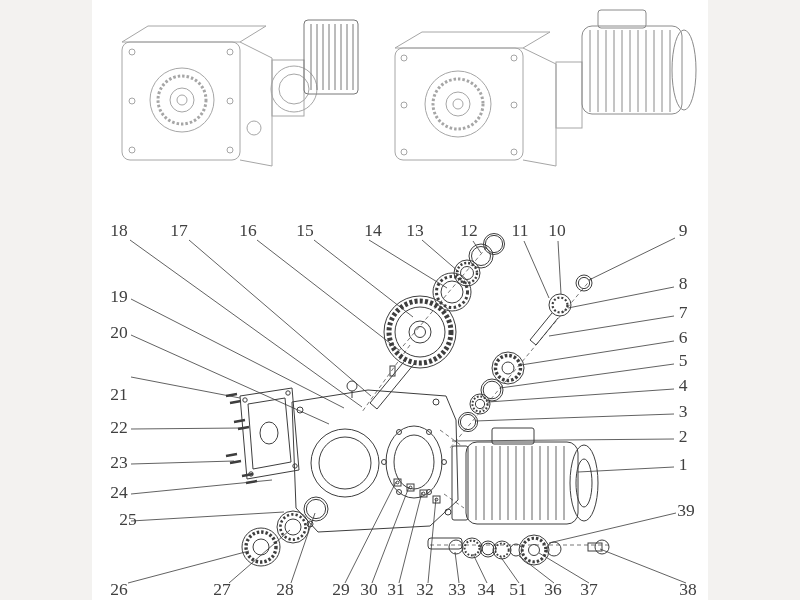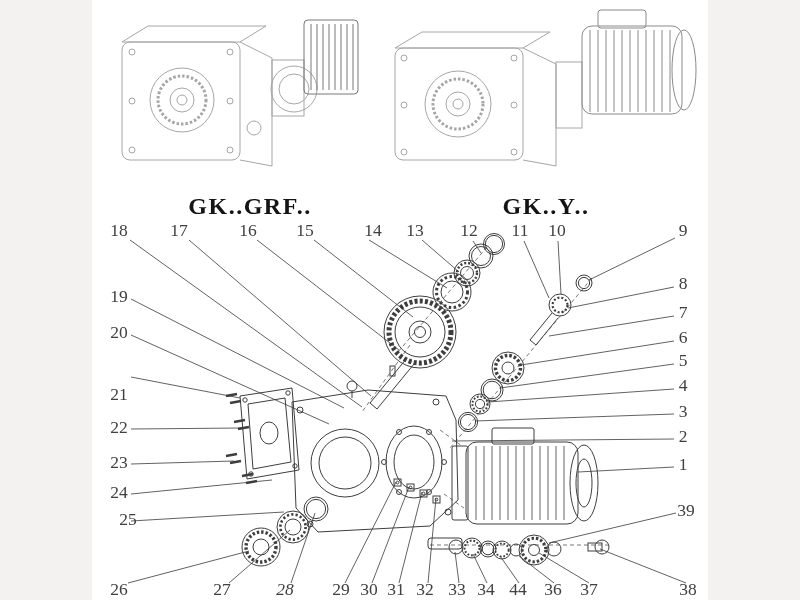--- a/index.html
+++ b/index.html
@@ -298,28 +298,26 @@
       <span class="callout" style="left: 686px; top: 511px;">39</span>
       <span class="callout" style="left: 119px; top: 297px;">19</span>
       <span class="callout" style="left: 119px; top: 333px;">20</span>
       <span class="callout" style="left: 119px; top: 375px; margin-top: 20px;">21</span>
       <span class="callout" style="left: 119px; top: 428px;">22</span>
       <span class="callout" style="left: 119px; top: 463px;">23</span>
       <span class="callout" style="left: 119px; top: 493px;">24</span>
       <span class="callout" style="left: 119px; top: 520px; margin-left: 9px;">25</span>
       <span class="callout" style="left: 119px; top: 590px;">26</span>
       <span class="callout" style="left: 222px; top: 590px; text-align: center;">27</span>
-      <span class="callout" style="left: 285px; top: 590px; font-style: italic;">28</span>
+      <span class="callout" style="left: 285px; top: 590px;">28</span>
       <span class="callout" style="left: 341px; top: 590px;">29</span>
       <span class="callout" style="left: 369px; top: 590px;">30</span>
       <span class="callout" style="left: 396px; top: 590px;">31</span>
       <span class="callout" style="left: 425px; top: 590px;">32</span>
       <span class="callout" style="left: 457px; top: 590px;">33</span>
       <span class="callout" style="left: 486px; top: 590px;">34</span>
-      <span class="callout" style="left: 518px; top: 590px;">44</span>
+      <span class="callout" style="left: 518px; top: 590px;">51</span>
       <span class="callout" style="left: 553px; top: 590px;">36</span>
       <span class="callout" style="left: 589px; top: 590px;">37</span>
       <span class="callout" style="left: 688px; top: 590px;">38</span>
     </div>
 
-  <div class="model-label" style="left:250px;top:206px">GK..GRF..</div>
-  <div class="model-label" style="left:546px;top:206px">GK..Y..</div>
 </div>
 
 </body></html>

